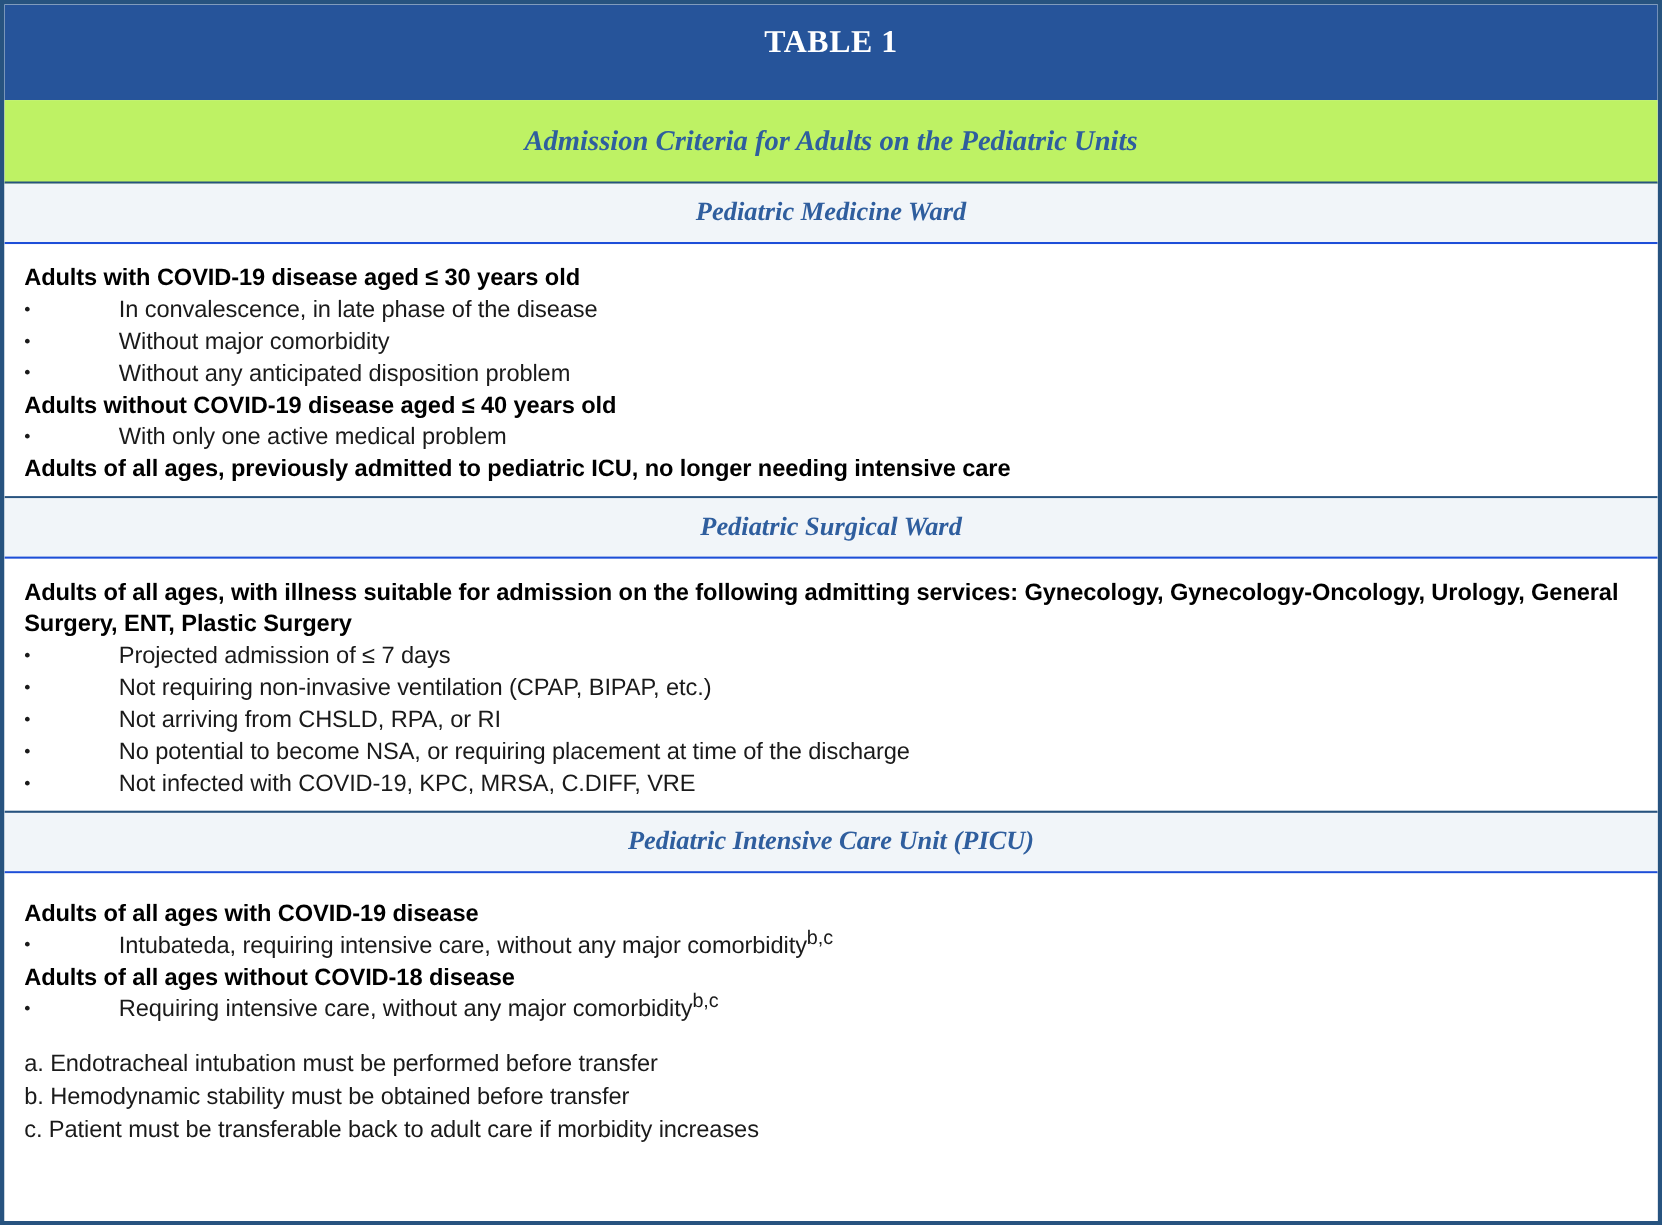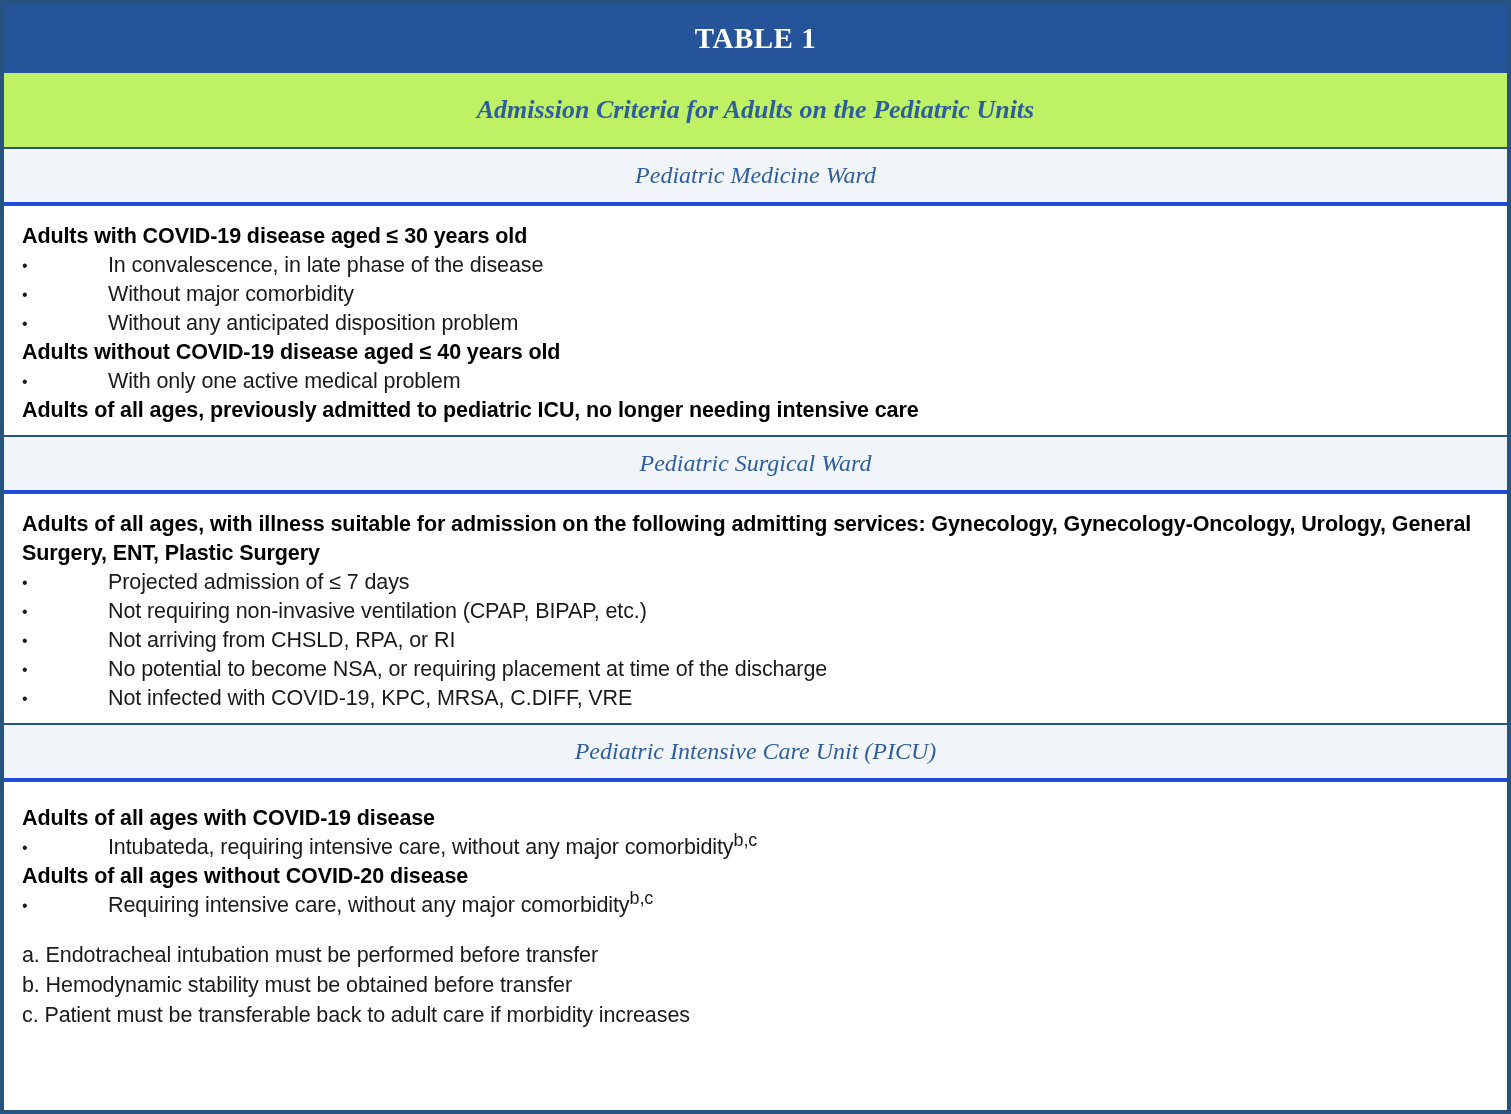--- a/index.html
+++ b/index.html
@@ -27,21 +27,21 @@
 
   
   .title-bar {
     background: #26549a;
     color: #ffffff;
     font-family: "Liberation Serif", serif;
     font-weight: bold;
     font-size: 29px;
     letter-spacing: 0.5px;
     text-align: center;
-    height: 69px;
+    height: 87px;
     line-height: 69px;
     flex: 0 0 auto;
   }
 
   
   .subtitle-bar {
     background: #bef264;
     color: #2f5e9e;
     font-family: "Liberation Serif", serif;
     font-weight: bold;
@@ -52,27 +52,27 @@
     line-height: 74px;
     border-bottom: 2px solid #27537f;
     flex: 0 0 auto;
   }
 
   
   .section-header {
     background: #f1f5f9;
     color: #2f5e9e;
     font-family: "Liberation Serif", serif;
-    font-weight: normal;
+    font-weight: bold;
     font-style: italic;
     font-size: 24px;
     text-align: center;
     height: 53px;
     line-height: 53px;
-    border-bottom: 4px solid #1d4ed8;
+    border-bottom: 2px solid #1d4ed8;
     flex: 0 0 auto;
   }
 
   
   .section-body {
     background: #ffffff;
     padding: 16px 10px 10px 10px;
     border-bottom: 2px solid #27537f;
     flex: 0 0 auto;
   }
@@ -188,21 +188,21 @@
   </div>
 
   <div class="section-header">Pediatric Intensive Care Unit (PICU)</div>
   <div class="section-body last">
     <div class="gap-sm"></div>
     <div class="bold-line">Adults of all ages with COVID-19 disease</div>
     <div class="bullet-row">
       <span class="bullet-mark">•</span>
       <span class="bullet-text"><span>Intubateda, requiring intensive care, without any major comorbidity</span><span class="sup">b,c</span></span>
     </div>
-    <div class="bold-line">Adults of all ages without COVID-20 disease</div>
+    <div class="bold-line">Adults of all ages without COVID-18 disease</div>
     <div class="bullet-row">
       <span class="bullet-mark">•</span>
       <span class="bullet-text"><span>Requiring intensive care, without any major comorbidity</span><span class="sup">b,c</span></span>
     </div>
 
     <div class="footnotes">
       <div class="footnote-line">a. Endotracheal intubation must be performed before transfer</div>
       <div class="footnote-line">b. Hemodynamic stability must be obtained before transfer</div>
       <div class="footnote-line">c. Patient must be transferable back to adult care if morbidity increases</div>
     </div>

